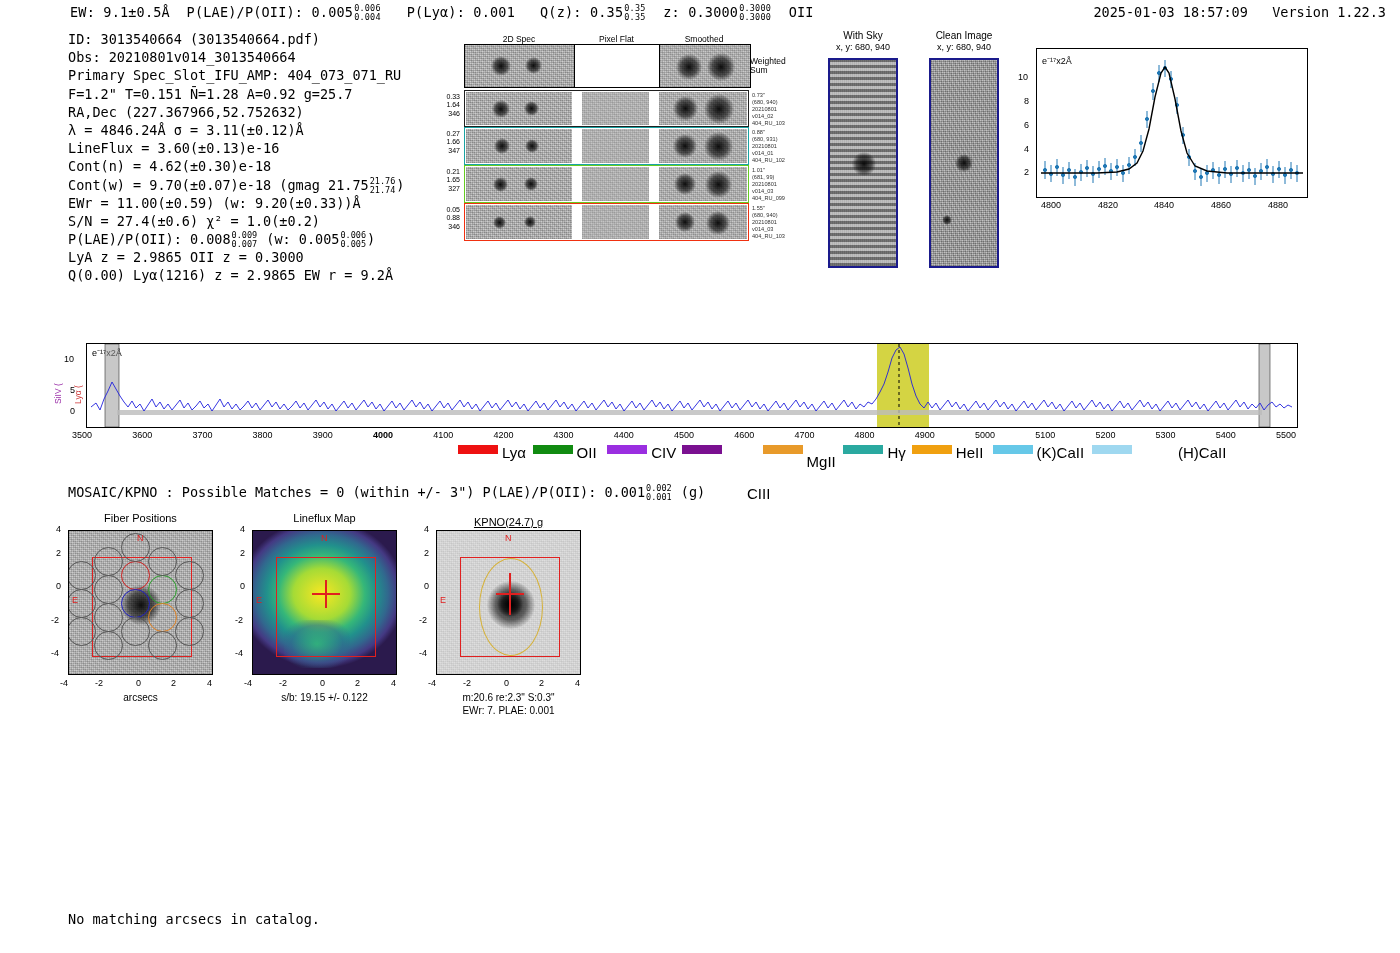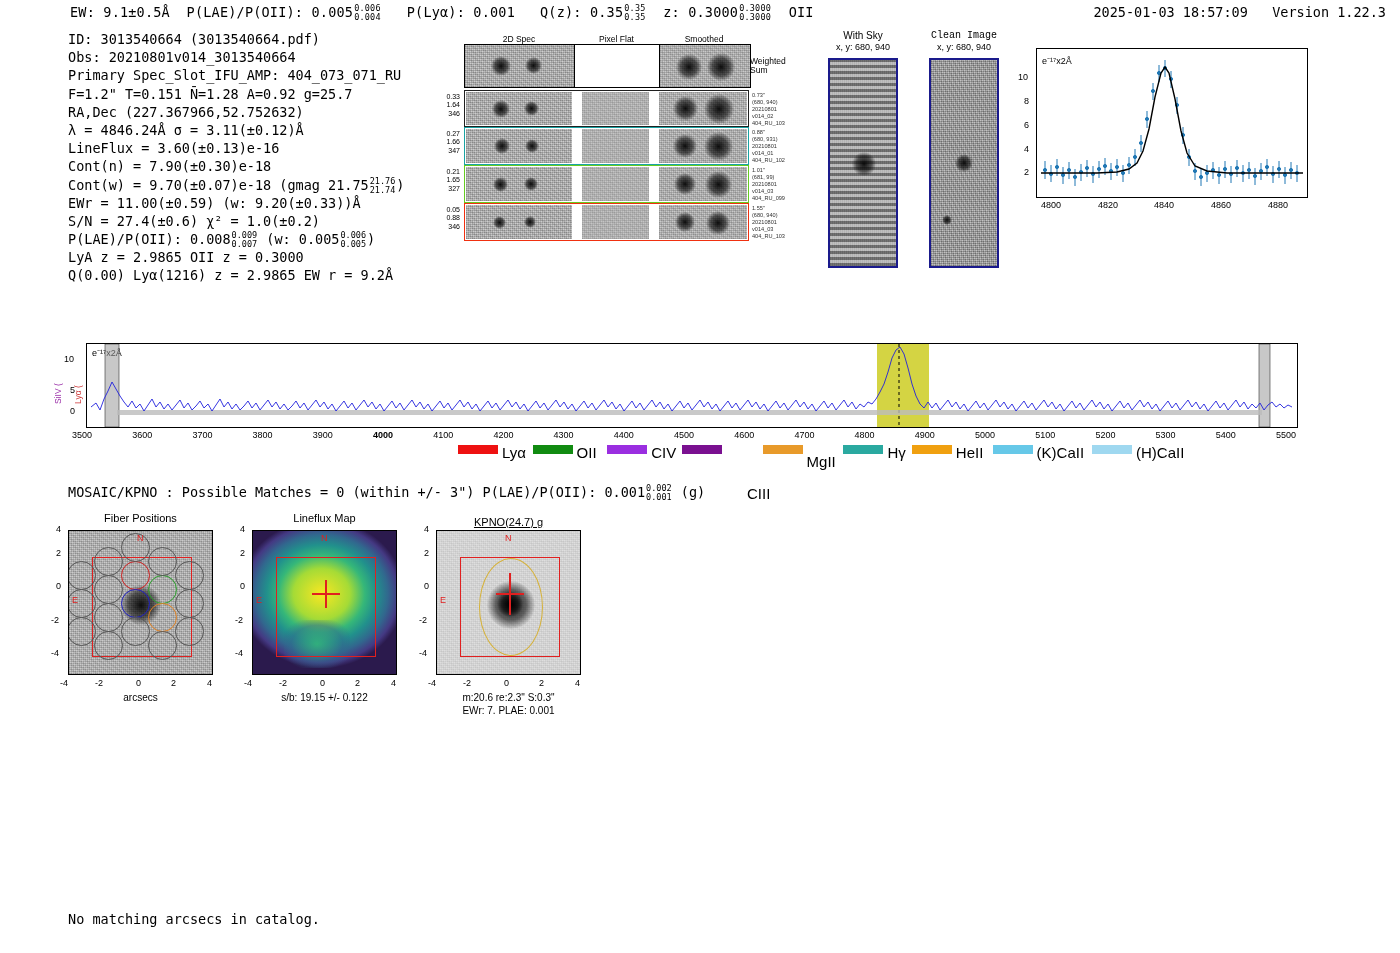--- a/index.html
+++ b/index.html
@@ -220,21 +220,21 @@
 </div>
 
 <div class="abs mono" id="info-block">
   <div class="row">ID: 3013540664 (3013540664.pdf)</div>
   <div class="row">Obs: 20210801v014_3013540664</div>
   <div class="row">Primary Spec_Slot_IFU_AMP: 404_073_071_RU</div>
   <div class="row">F=1.2"  T=0.151  N̄=1.28  A=0.92  g=25.7</div>
   <div class="row">RA,Dec (227.367966,52.752632)</div>
   <div class="row">λ = 4846.24Å   σ = 3.11(±0.12)Å</div>
   <div class="row">LineFlux = 3.60(±0.13)e-16</div>
-  <div class="row">Cont(n) = 7.90(±0.30)e-18</div>
+  <div class="row">Cont(n) = 4.62(±0.30)e-18</div>
   <div class="row">
     <span>Cont(w) = 9.70(±0.07)e-18 (gmag 21.75</span><span class="fracstack">
         <span>21.76</span>
         <span>21.74</span>
       </span><span>)</span>
   </div>
   <div class="row">EWr = 11.00(±0.59) (w: 9.20(±0.33))Å</div>
   <div class="row">S/N = 27.4(±0.6)   χ² = 1.0(±0.2)</div>
   <div class="row">
     <span>P(LAE)/P(OII): 0.008</span><span class="fracstack">
@@ -350,21 +350,21 @@
 <div class="abs" style="left:824px; top:30px; width:78px; height:215px;">
   <div class="panel-title" style="left:0; top:0; width:78px; font-size:10px;">With Sky</div>
   <div class="panel-title" style="left:0; top:12px; width:78px; font-size:9px;">x, y: 680, 940</div>
   <div class="cutout-box" style="left:4px; top:28px; width:70px; height:210px;">
     <div class="skystripes"></div>
     <div class="blob" style="left:22px; top:92px; width:24px; height:24px;"></div>
   </div>
 </div>
 
 <div class="abs" style="left:925px; top:30px; width:78px; height:215px;">
-  <div class="panel-title" style="left:0; top:0; width:78px; font-size:10px;font-family:Liberation Mono, monospace;">Clean Image</div>
+  <div class="panel-title" style="left:0; top:0; width:78px; font-size:10px;">Clean Image</div>
   <div class="panel-title" style="left:0; top:12px; width:78px; font-size:9px;">x, y: 680, 940</div>
   <div class="cutout-box" style="left:4px; top:28px; width:70px; height:210px;">
     <div class="cleannoise"></div>
     <div class="blob" style="left:24px; top:94px; width:18px; height:18px;"></div>
     <div class="blob" style="left:11px; top:155px; width:10px; height:10px;"></div>
   </div>
 </div>
 
 <div class="abs" id="zoomplot" style="left:1036px; top:48px; width:272px; height:170px;">
   <div class="abs" style="left:0; top:0; width:272px; height:150px; box-sizing:border-box; border:1px solid #000; background:#fff;"></div>
@@ -566,21 +566,21 @@
       <div class="legend-text" style="left: 661px; top: 1px; margin-top: 41px;">CIII</div>
       <div class="legend-swatch" style="left: 676.6px; top: 2px; background: rgb(232, 154, 42);"></div>
       <div class="legend-text" style="left: 720.6px; top: 1px; margin-top: 9px;">MgII</div>
       <div class="legend-swatch" style="left: 757.4px; top: 2px; background: rgb(42, 169, 160);"></div>
       <div class="legend-text" style="left: 801.4px; top: 1px;">Hγ</div>
       <div class="legend-swatch" style="left: 825.8px; top: 2px; background: rgb(240, 160, 16);"></div>
       <div class="legend-text" style="left: 869.8px; top: 1px;">HeII</div>
       <div class="legend-swatch" style="left: 906.6px; top: 2px; background: rgb(102, 200, 232);"></div>
       <div class="legend-text" style="left: 950.6px; top: 1px;">(K)CaII</div>
       <div class="legend-swatch" style="left: 1006px; top: 2px; background: rgb(159, 216, 240);"></div>
-      <div class="legend-text" style="left: 1050px; top: 1px;">(H)CaII</div>
+      <div class="legend-text" style="left: 1092px; top: 1px;">(H)CaII</div>
     </div>
 </div>
 
 <div class="abs mono" id="mosaic-line">
   <span>MOSAIC/KPNO : Possible Matches = 0 (within +/- 3")  P(LAE)/P(OII): 0.001</span><span class="fracstack">
       <span>0.002</span>
       <span>0.001</span>
     </span>&nbsp;<span>(g)</span>
 </div>
 

